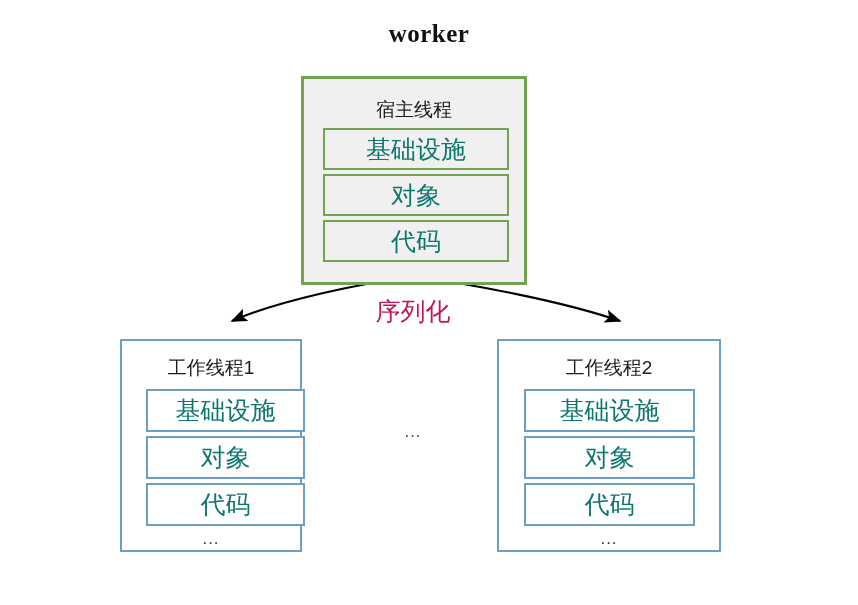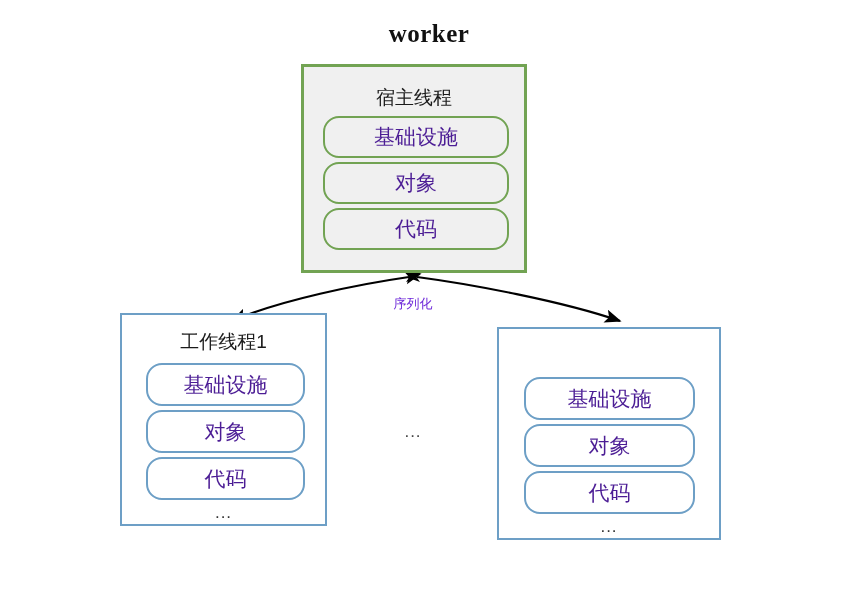--- a/index.html
+++ b/index.html
@@ -44,20 +44,21 @@
     font-weight: bold;
     letter-spacing: 0.5px;
     color: #111111;
     font-family: Liberation Serif, serif;
   }
 
   
   .group-box {
     position: absolute;
     box-sizing: border-box;
+    margin-top: 12px;
   }
   .group-box.green {
     border: 3px solid #72a353;
     background: #f0f0f0;
   }
   .group-box.blue {
     border: 2px solid #6d9fc6;
     background: #ffffff;
   }
 
@@ -71,24 +72,23 @@
     white-space: nowrap;
   }
 
   
   .item-box {
     position: absolute;
     box-sizing: border-box;
     display: flex;
     align-items: center;
     justify-content: center;
-    font-size: 21px;
-    color: #4c1d95;
-    white-space: nowrap;
-    border-radius: 16px;
+    font-size: 25px;
+    color: #0f766e;
+    white-space: nowrap;
   }
   .item-box.green {
     border: 2px solid #72a353;
     background: #f0f0f0;
   }
   .item-box.blue {
     border: 2px solid #6d9fc6;
     background: #ffffff;
   }
 
@@ -110,44 +110,44 @@
     height: 209px;
   }
   #host-title { top: 18px; }
   #host-item-0 { left: 19px; top: 49px;  width: 186px; height: 42px; }
   #host-item-1 { left: 19px; top: 95px;  width: 186px; height: 42px; }
   #host-item-2 { left: 19px; top: 141px; width: 186px; height: 42px; }
 
   
   #worker-box-0 {
     left: 120px;
-    top: 313px;
-    width: 207px;
+    top: 327px;
+    width: 182px;
     height: 213px;
   }
   #worker-box-1 {
     left: 497px;
     top: 327px;
     width: 224px;
     height: 213px;
   }
   .worker-title { top: 14px; }
   .worker-item-0 { top: 48px;  height: 43px; }
   .worker-item-1 { top: 95px;  height: 43px; }
   .worker-item-2 { top: 142px; height: 43px; }
   .worker-ellipsis { top: 188px; }
 
   #worker-box-0 .item-box { left: 24px; width: 159px; }
   #worker-box-1 .item-box { left: 25px; width: 171px; }
 
   
   .edge-label {
     position: absolute;
-    font-size: 13px;
-    color: #6d28d9;
+    font-size: 25px;
+    color: #be185d;
     white-space: nowrap;
     text-align: center;
   }
   #serialize-label {
     left: 358px;
     top: 295px;
     width: 110px;
   }
 
   
@@ -218,20 +218,21 @@
     <div class="group-title worker-title">工作线程1</div>
     <div class="item-box blue worker-item-0">基础设施</div>
     <div class="item-box blue worker-item-1">对象</div>
     <div class="item-box blue worker-item-2">代码</div>
     <div class="ellipsis-inside worker-ellipsis">...</div>
   </div>
 
   <div id="between-ellipsis">...</div>
 
   <div id="worker-box-1" class="group-box blue">
+    <div class="group-title worker-title">工作线程2</div>
     <div class="item-box blue worker-item-0">基础设施</div>
     <div class="item-box blue worker-item-1">对象</div>
     <div class="item-box blue worker-item-2">代码</div>
     <div class="ellipsis-inside worker-ellipsis">...</div>
   </div>
 
 
 </div>
 
 </body></html>

